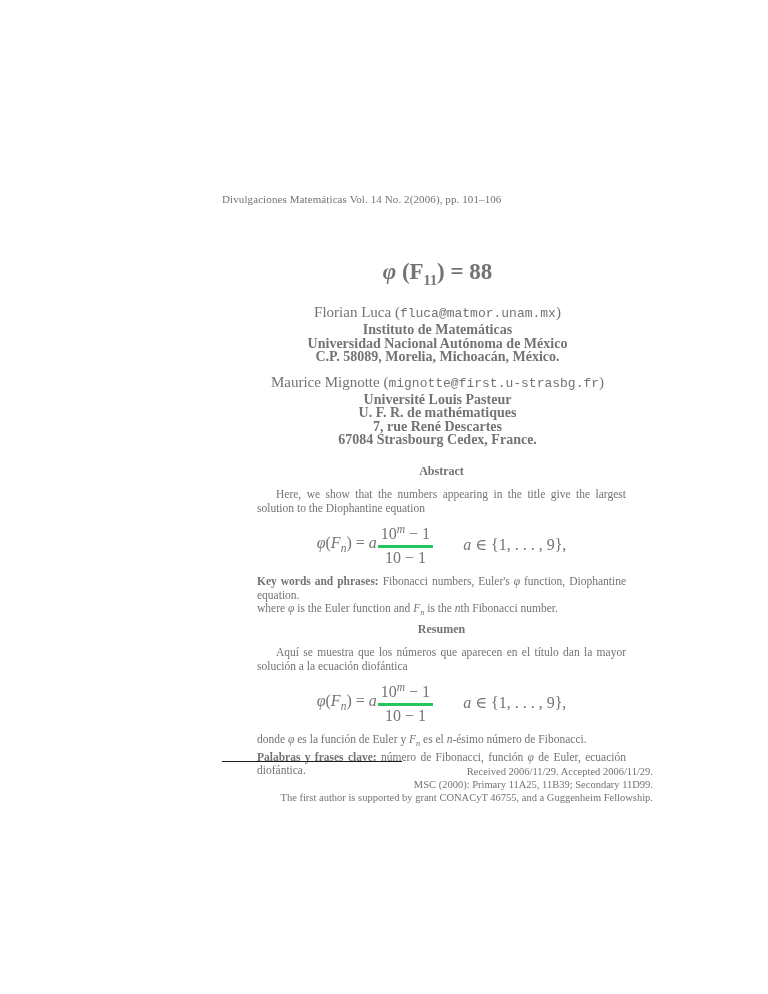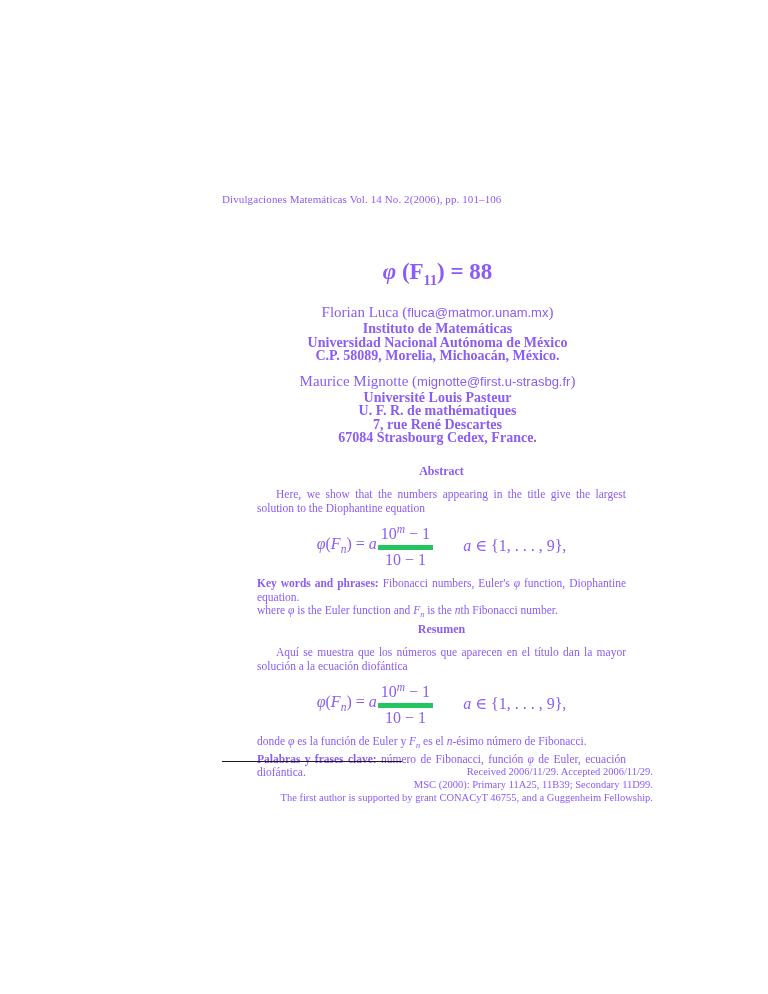--- a/index.html
+++ b/index.html
@@ -6,21 +6,21 @@
     margin: 0;
     padding: 0;
     background: #ffffff;
   }
   .page {
     position: relative;
     width: 768px;
     height: 994px;
     background: #ffffff;
     font-family: "Liberation Serif", "DejaVu Serif", serif;
-    color: #8b5cf6;
+    color: #737373;
     overflow: hidden;
   }
   .textblock {
     position: absolute;
     left: 222px;
     top: 193px;
     width: 431px;
   }
   .sec { position: absolute; left: 0; width: 100%; }
 
@@ -44,21 +44,21 @@
 
   .authors {
     top: 110px;
     text-align: center;
   }
   .author-name {
     font-size: 15px;
     line-height: 19px;
   }
   .author-name .mono {
-    font-family: Liberation Sans, sans-serif;
+    font-family: Liberation Mono, monospace;
     font-size: 13px;
   }
   .affil {
     font-size: 14px;
     line-height: 13.5px;
     font-weight: bold;
   }
   .author-gap { margin-top: 9px; }
 
   .abs-sec { left: 35px; width: 369px; }
@@ -91,21 +91,21 @@
     text-indent: 0;
   }
   .frac {
     display: inline-flex;
     flex-direction: column;
     text-align: center;
     margin-left: 1px;
     vertical-align: middle;
   }
   .frac .num { display: block; padding: 0 3px 1px 3px; }
-  .frac .den { display: block; border-top: 5px solid #22c55e; padding: 1px 3px 0 3px; }
+  .frac .den { display: block; border-top: 3px solid #22c55e; padding: 1px 3px 0 3px; }
   .eq-cond { margin-left: 30px; }
 
   .kw-label { font-weight: bold; }
 
   .footnotes {
     top: 568px;
     font-size: 10.5px;
     line-height: 13px;
     text-align: right;
   }

